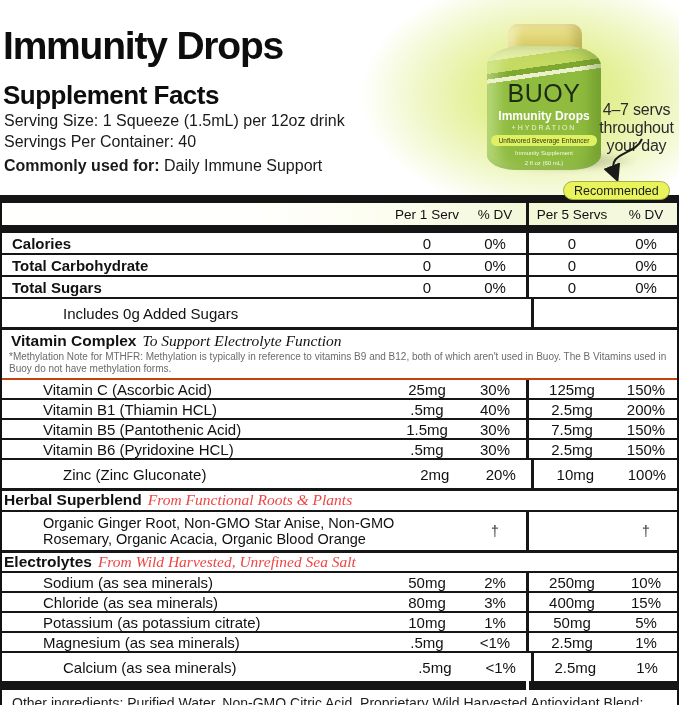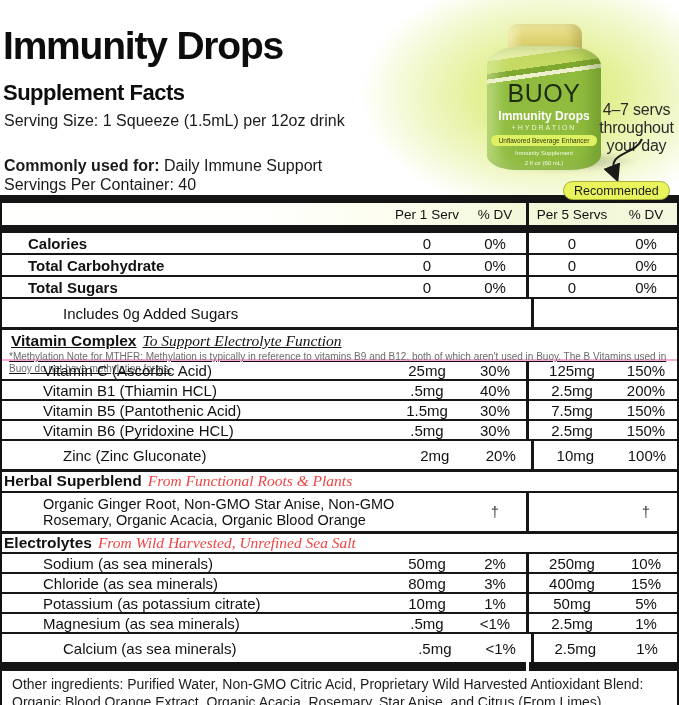--- a/index.html
+++ b/index.html
@@ -3,23 +3,23 @@
 <meta charset="utf-8">
 <style>
   html,body{margin:0;padding:0;background:#fff;}
   .canvas{position:relative;width:679px;height:705px;background:#fff;overflow:hidden;
           font-family:"Liberation Sans",sans-serif;color:#111;}
 
   
   .glow{position:absolute;left:300px;top:-40px;width:400px;height:280px;
         background:radial-gradient(ellipse 55% 50% at 62% 48%, #d7ea7c 0%, #e4f096 32%, #f2f8cf 62%, rgba(255,255,255,0) 85%);}
   .title{position:absolute;left:3px;top:24px;font-size:39px;font-weight:700;letter-spacing:-1.2px;color:#0d0d0d;}
-  .subtitle{position:absolute;left:3px;top:80px;font-size:22px;font-weight:700;letter-spacing:-0.5px;color:#0d0d0d;text-align:center;}
+  .subtitle{position:absolute;left:3px;top:80px;font-size:26px;font-weight:700;letter-spacing:-0.5px;color:#0d0d0d;text-align:center;}
   .serv1{position:absolute;left:4px;top:112px;font-size:16px;color:#1a1a1a;}
-  .serv2{position:absolute;left:4px;top:133px;font-size:16px;color:#1a1a1a;margin-top:43px;}
+  .serv2{position:absolute;left:4px;top:133px;font-size:16px;color:#1a1a1a;}
   .commonly{position:absolute;left:4px;top:157px;font-size:16px;color:#1a1a1a;}
   .commonly b{font-weight:700;}
 
   
   .bottle-wrap{position:absolute;left:487px;top:24px;width:116px;height:148px;}
   .bottle-shadow{position:absolute;left:12px;top:126px;width:140px;height:22px;
         background:radial-gradient(ellipse at 45% 50%, rgba(105,108,92,.55) 0%, rgba(105,108,92,0) 70%);
         filter:blur(2px);}
   .cap{position:absolute;left:21px;top:0;width:74px;height:30px;border-radius:10px 10px 5px 5px;
         background:linear-gradient(180deg,#f0e795 0%,#ddd272 55%,#ccc25e 100%);
@@ -45,42 +45,42 @@
 
   
   .facts{position:absolute;left:0;top:195px;width:679px;box-sizing:border-box;
          border-left:2px solid #121212;border-right:2px solid #121212;}
   .bar{height:8px;background:#151515;margin:0 -2px;}
   .bar-bottom{height:9px;background:#151515;position:relative;margin:0 -2px;}
   .bar-bottom::after{content:'';position:absolute;left:526px;top:0;bottom:0;width:3px;background:#fff;}
 
   .row{display:flex;align-items:center;box-sizing:border-box;border-bottom:2px solid #161616;}
   .row.nb{border-bottom:none;}
-  .c-name{width:388px;box-sizing:border-box;padding-left:26px;font-size:15px;}
+  .c-name{width:388px;box-sizing:border-box;padding-left:10px;font-size:15px;}
   .c-name.ind{padding-left:41px;}
   .c-amt1{width:74px;text-align:center;font-size:15px;}
   .c-dv1{width:62px;text-align:center;font-size:15px;}
   .c-div{width:3px;align-self:stretch;background:#161616;}
   .c-amt2{width:86px;text-align:center;font-size:15px;}
   .c-dv2{width:62px;text-align:center;font-size:15px;}
   .bold{font-weight:700;}
 
   .hdr{height:22px;border-bottom:none;font-size:13.5px;color:#101010;
        background:linear-gradient(90deg,#fffffd 38%,#fcfdee 58%,#f2f7d6 80%,#f5f8e0 100%);}
   .hdr .c-amt1,.hdr .c-dv1,.hdr .c-amt2,.hdr .c-dv2{font-size:13.5px;}
 
   .h22{height:22px;} .h18{height:28px;margin-left:20px;} .h20{height:20px;} .h21{height:21px;} .h38{height:38px;}
   .sectline{height:3px;background:#161616;}
 
   .sect{display:flex;align-items:baseline;box-sizing:border-box;padding-left:2px;
         border-bottom:2px solid #161616;}
   .sect .sname{font-size:15.5px;font-weight:700;}
   .sect .ssub{font-family:"Liberation Serif",serif;font-style:italic;font-size:15.5px;margin-left:6px;color:#ef4444;}
 
-  .vcblock{box-sizing:border-box;border-bottom:2px solid #f9a8d4;height:31px;text-decoration:underline;}
+  .vcblock{box-sizing:border-box;border-bottom:2px solid #c2410c;height:50px;}
   .vcblock .head{display:flex;align-items:baseline;padding:2px 0 0 9px;}
   .vcblock .head .sname{font-size:15.5px;font-weight:700;}
   .vcblock .head .ssub{font-family:"Liberation Serif",serif;font-style:italic;font-size:15.5px;margin-left:6px;}
   .note{padding:1px 9px 0 7px;font-size:10px;line-height:1.2;color:#6b6b6b;}
 
   .herbrow{align-items:center;}
   .herbrow .c-name{font-size:14.5px;line-height:16px;width:388px;}
   .herbrow .c-name span{display:inline-block;width:352px;}
   .dagger{font-size:14px;color:#333;}
 

